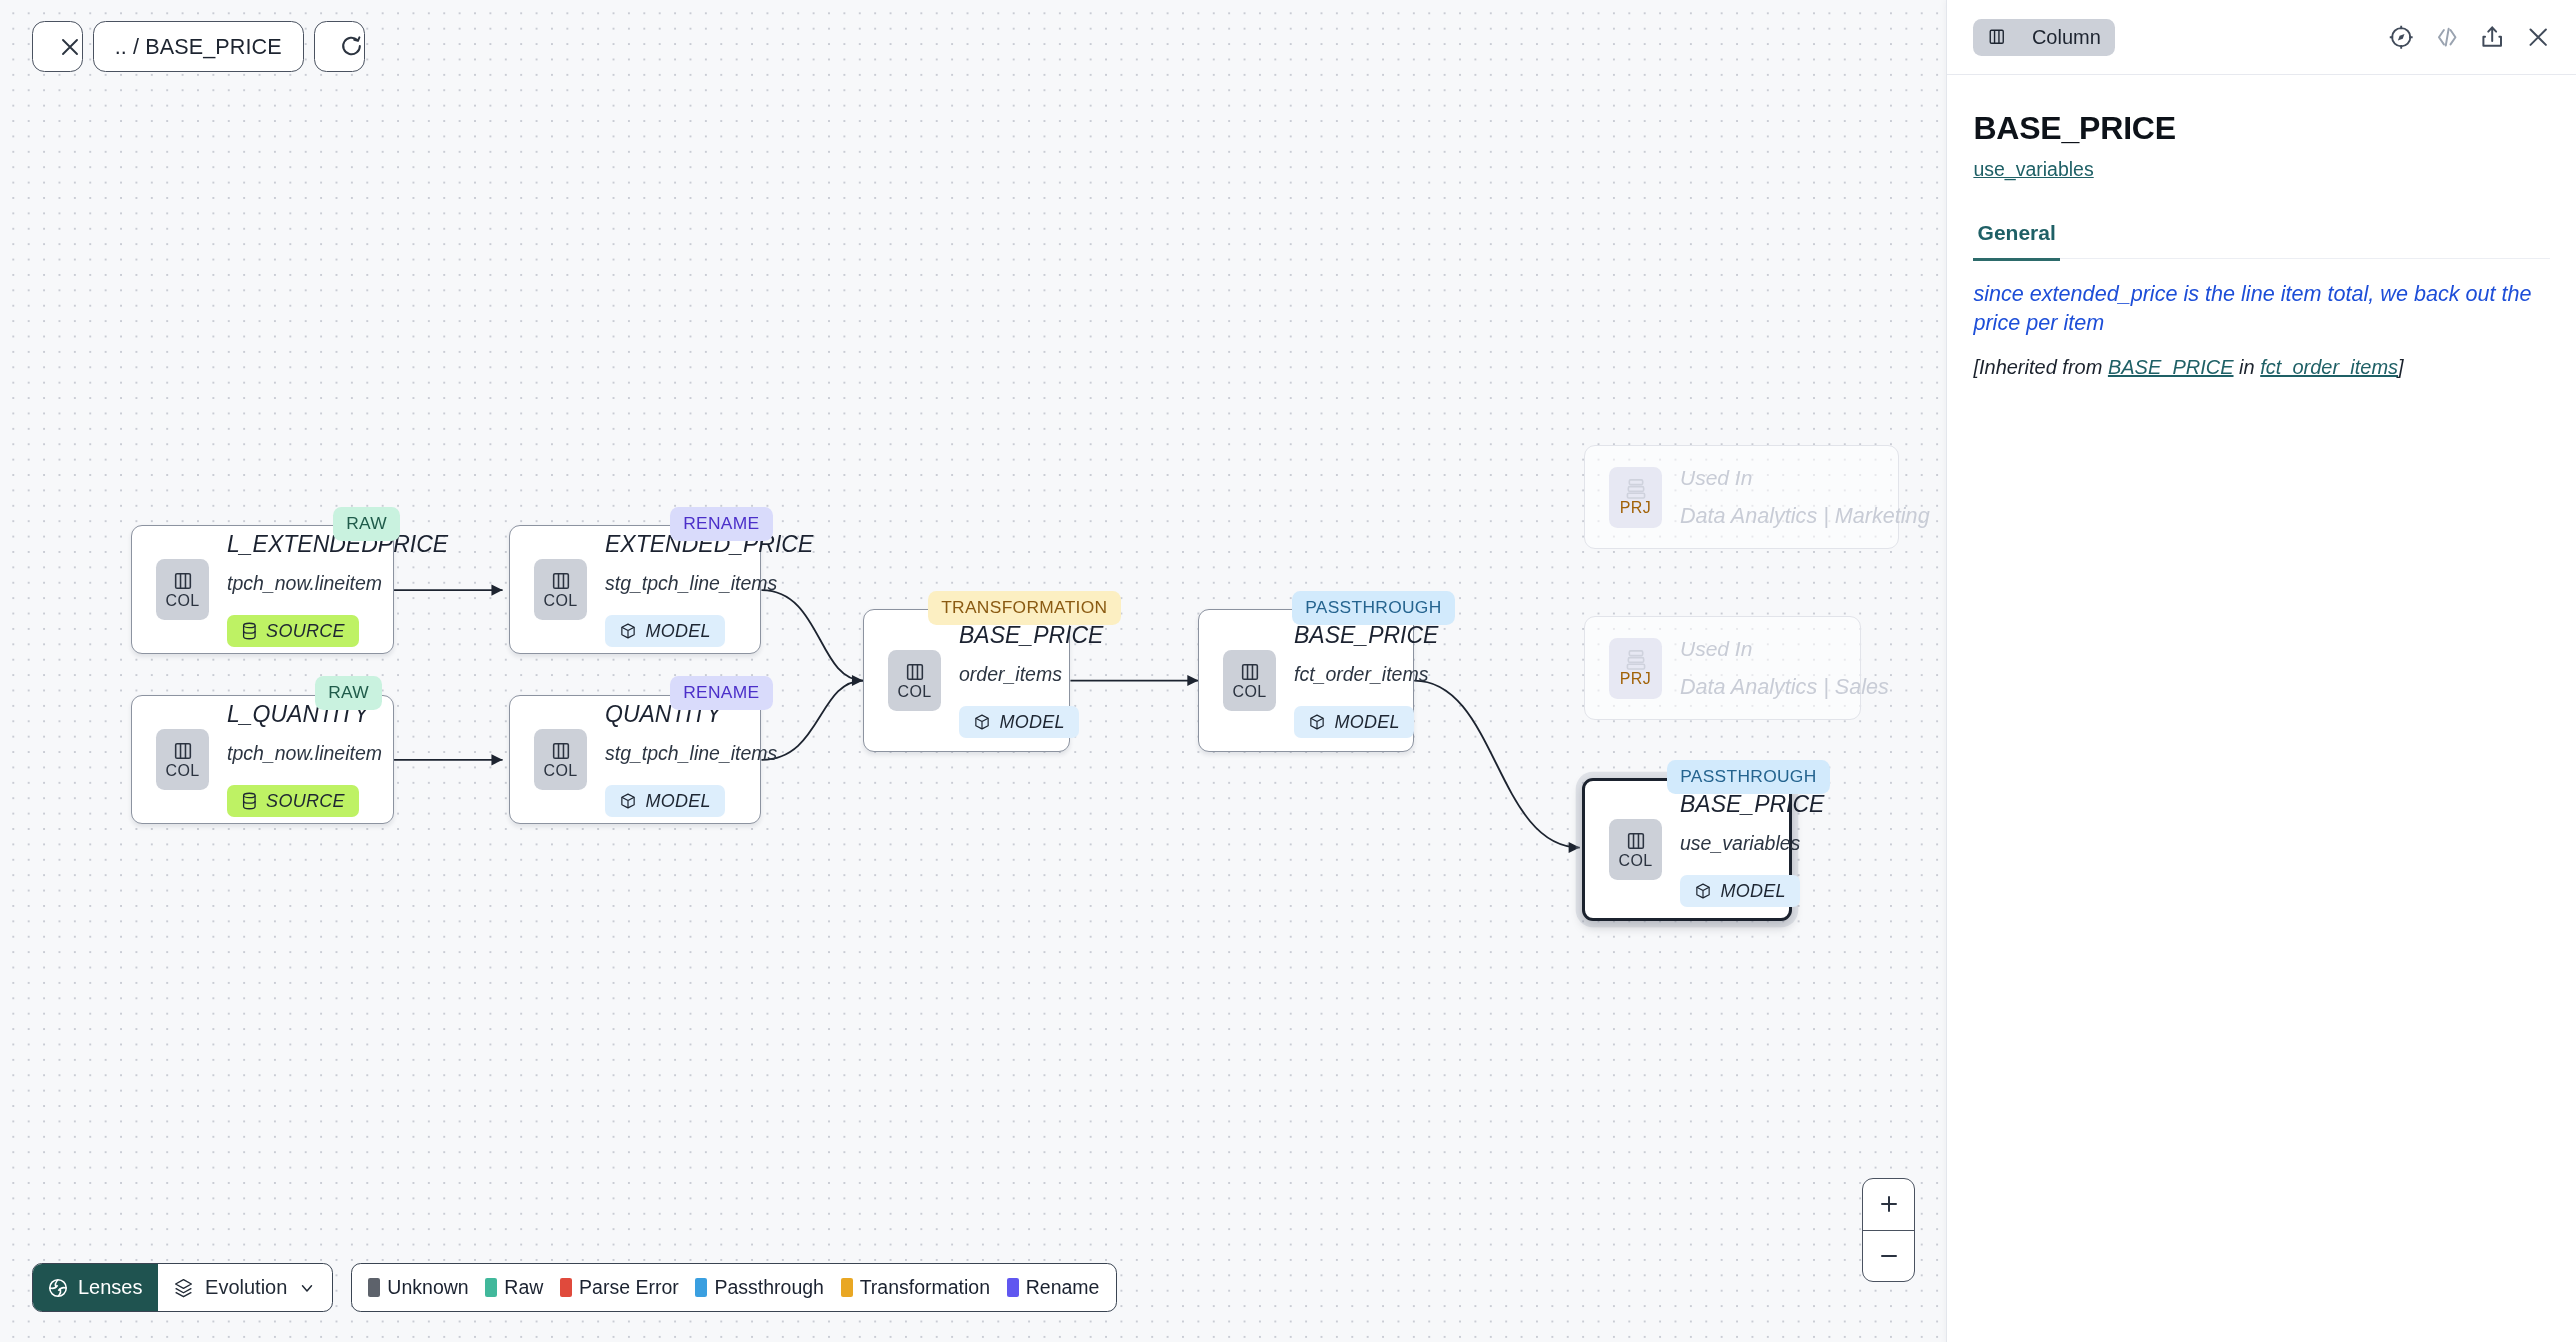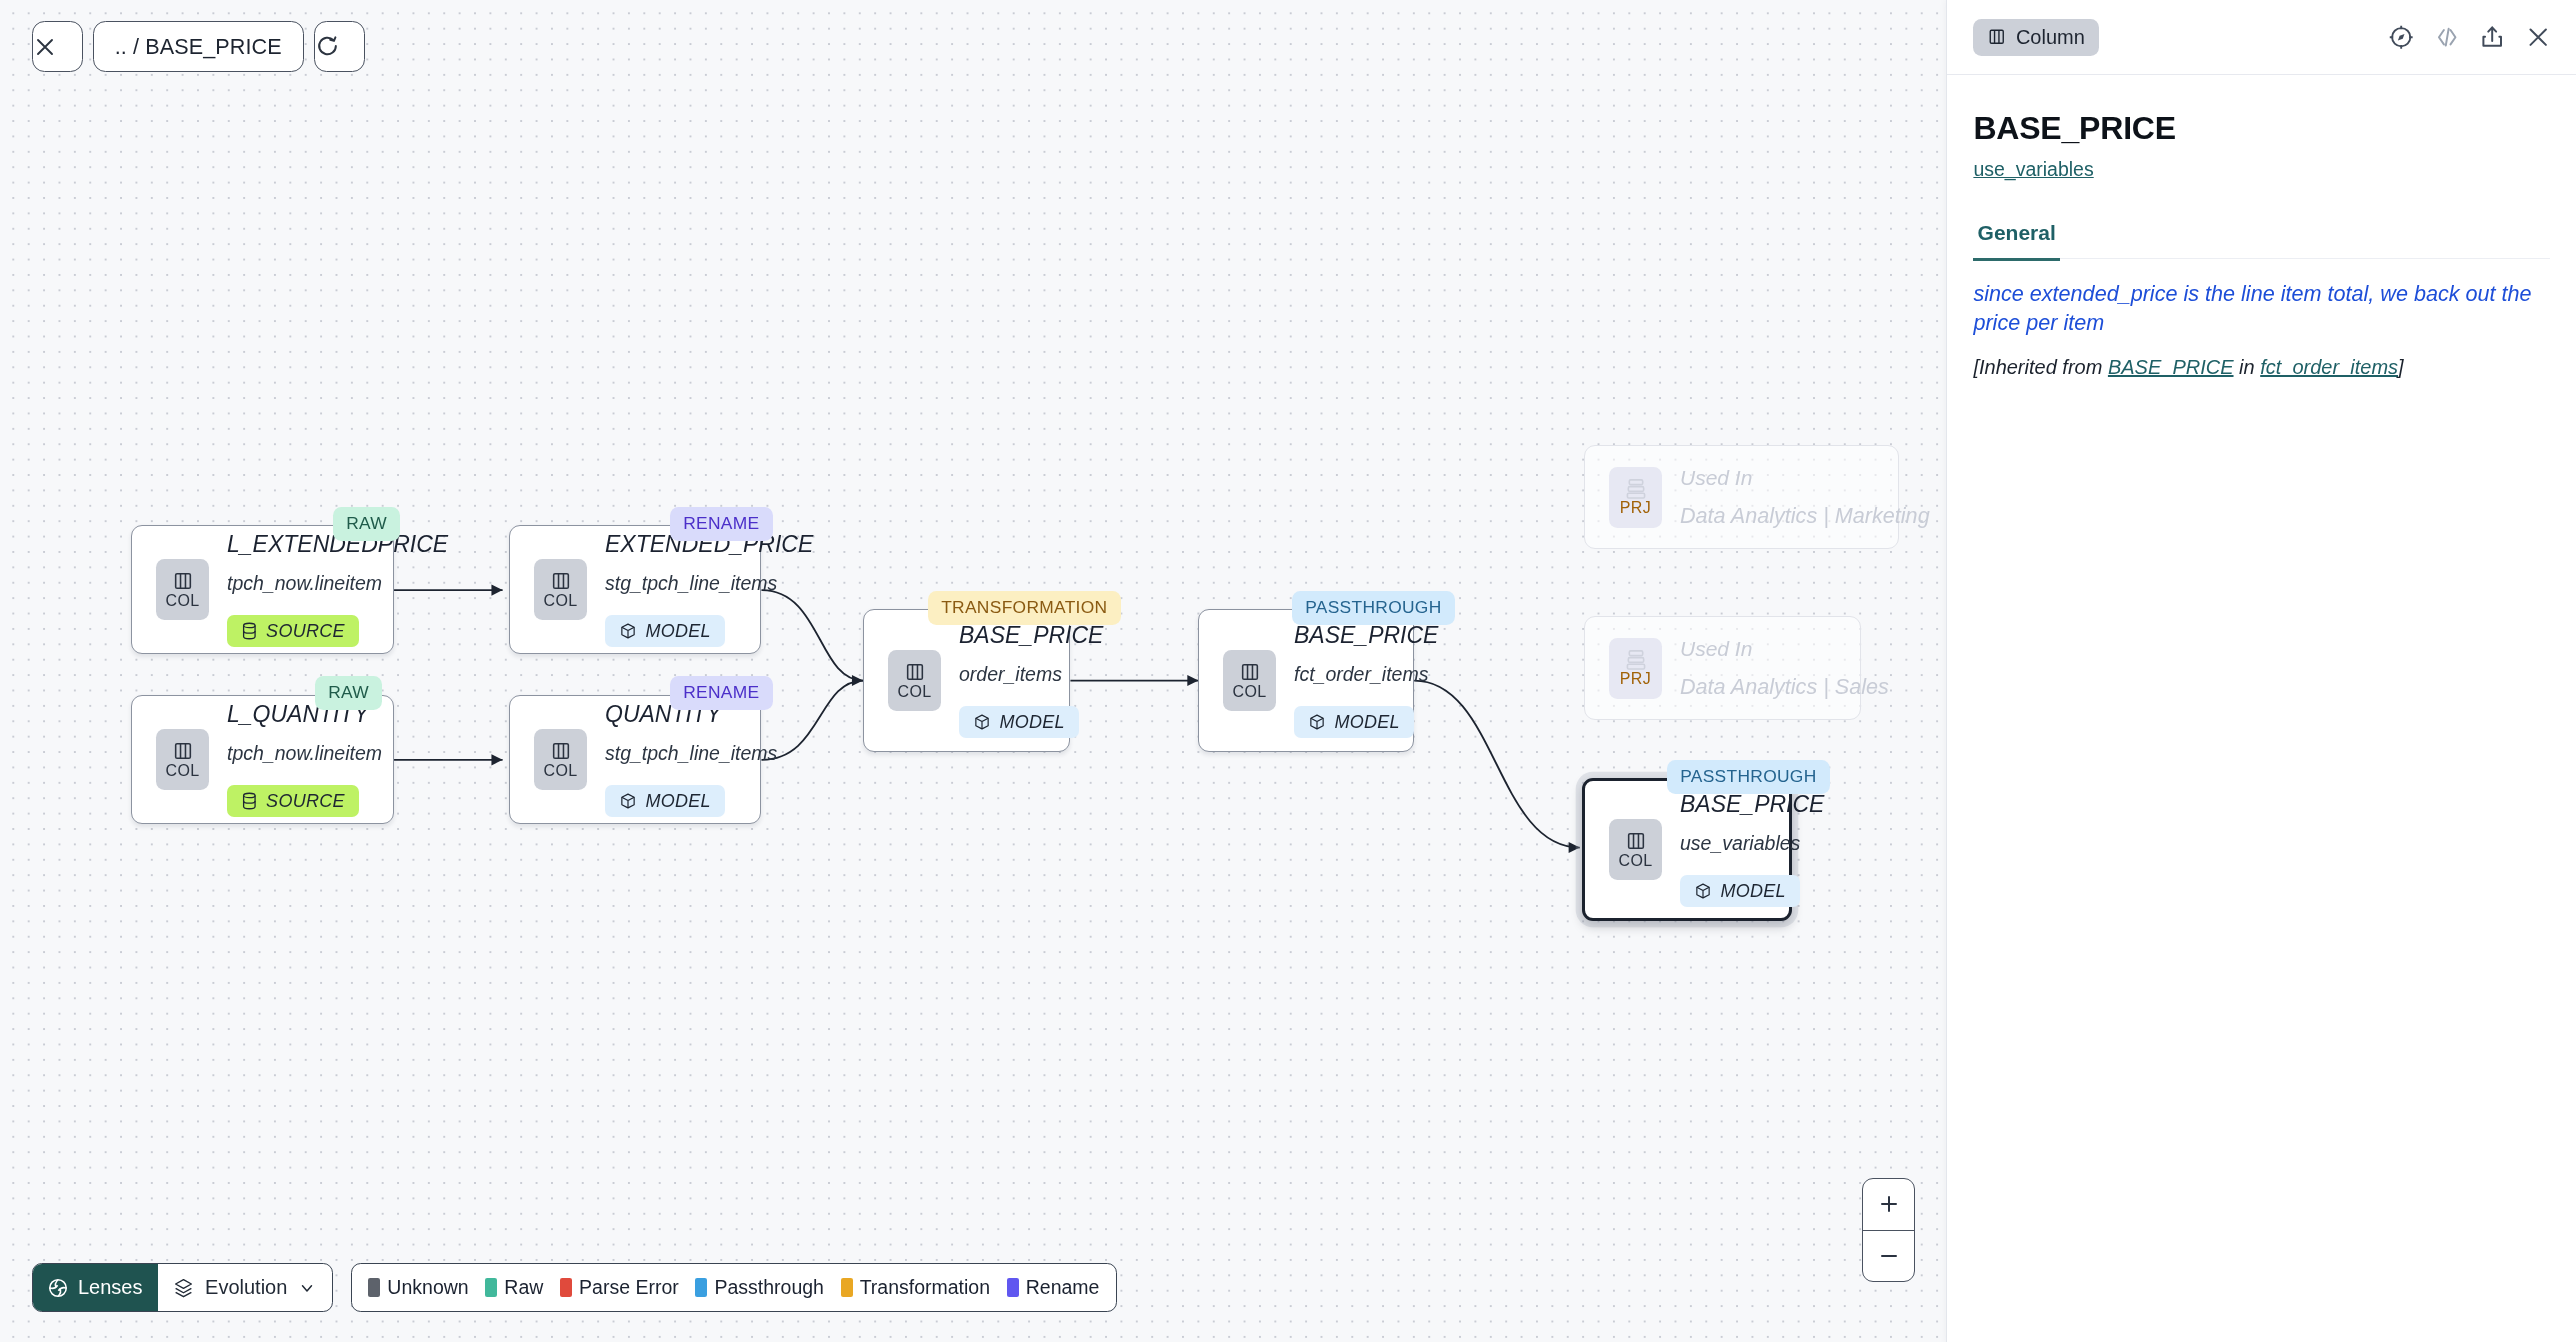--- a/index.html
+++ b/index.html
@@ -21,21 +21,21 @@
     background-position: 5.6px 5.6px;
     overflow: hidden;
     flex: 0 0 auto;
   }
 
   
   .tl-bar { position: absolute; left: 32px; top: 21px; display: flex; align-items: center; gap: 9.7px; z-index: 40;}
   .tl-btn {
     height: 51px; min-width: 51px;
     background: #fff; border: 1.7px solid #4a5260; border-radius: 12.5px;
-    display: flex; align-items: center; justify-content: flex-start;
+    display: flex; align-items: center; justify-content: flex-end;
     color: #2c3440;
   }
   .tl-pill { padding: 0 21px; font-size: 21.6px; color: #1d2430; letter-spacing: 0.1px; }
   svg.ic { display:block; }
 
   
   .node {
     position: absolute;
     background: #ffffff;
     border: 1.5px solid #8c93a0;
@@ -123,21 +123,21 @@
   #panel {
     width: 630px; height: 1343px; background: #fff; flex: 0 0 auto;
     border-left: 0.7px solid #e3e6ec; position: relative;
     box-shadow: -1.4px 0 7px rgba(30,40,60,.05);
   }
   .p-head {
     height: 75px; display: flex; align-items: center; justify-content: space-between;
     padding: 0 25px 0 26.4px; border-bottom: 1px solid #e7e9ef;
   }
   .chip-col {
-    display: flex; align-items: center; gap: 9px;
+    display: flex; align-items: center; gap: 25px;
     background: #ccd0d8; border-radius: 8.4px; padding: 7px 14px;
     font-size: 20px; color: #1d2430;
   }
   .p-actions { display: flex; align-items: center; gap: 19px; color: #414b5a; }
   .p-title { font-size: 32px; font-weight: bold; color: #0d1219; padding: 35px 26.4px 0 26.4px; letter-spacing: -0.2px;}
   .p-link  { font-size: 19.5px; color: #1f6066; text-decoration: underline; padding: 11px 26.4px 0 26.4px; display:inline-block;}
   .tabs { margin: 40px 26.4px 0 26.4px; border-bottom: 1.7px solid #eceef3; display: flex; }
   .tab { font-size: 21px; color: #1f6066; font-weight: bold; padding: 0 4.2px 12.5px 4.2px; border-bottom: 3.5px solid #2d6b6b; margin-bottom: -2.4px;}
   .sec-label { font-size: 19.5px; font-weight: bold; color: #1a212c; padding: 33px 26.4px 0 26.4px; }
   .desc { font-size: 21.6px; font-style: italic; color: #1d4ed8; line-height: 1.38; padding: 19.5px 36px 0 26.4px; }

